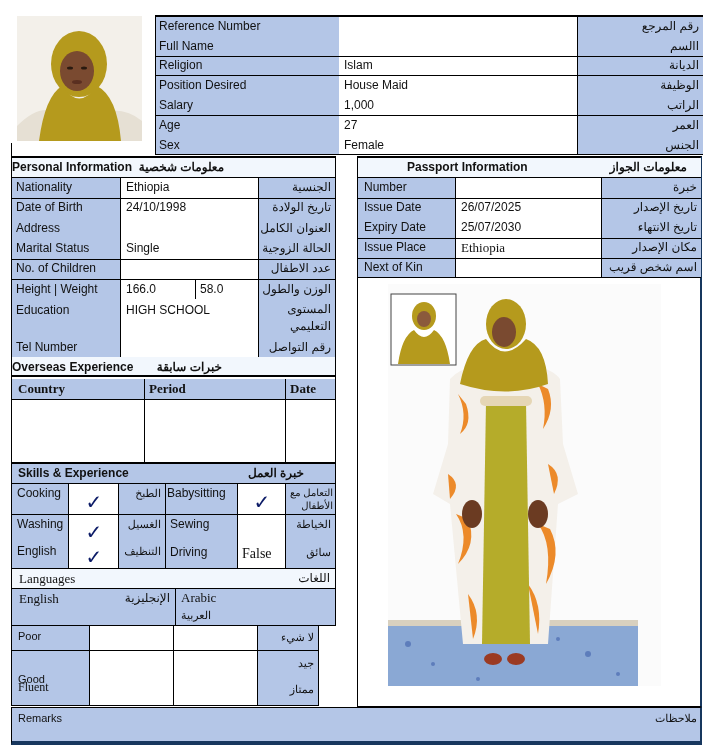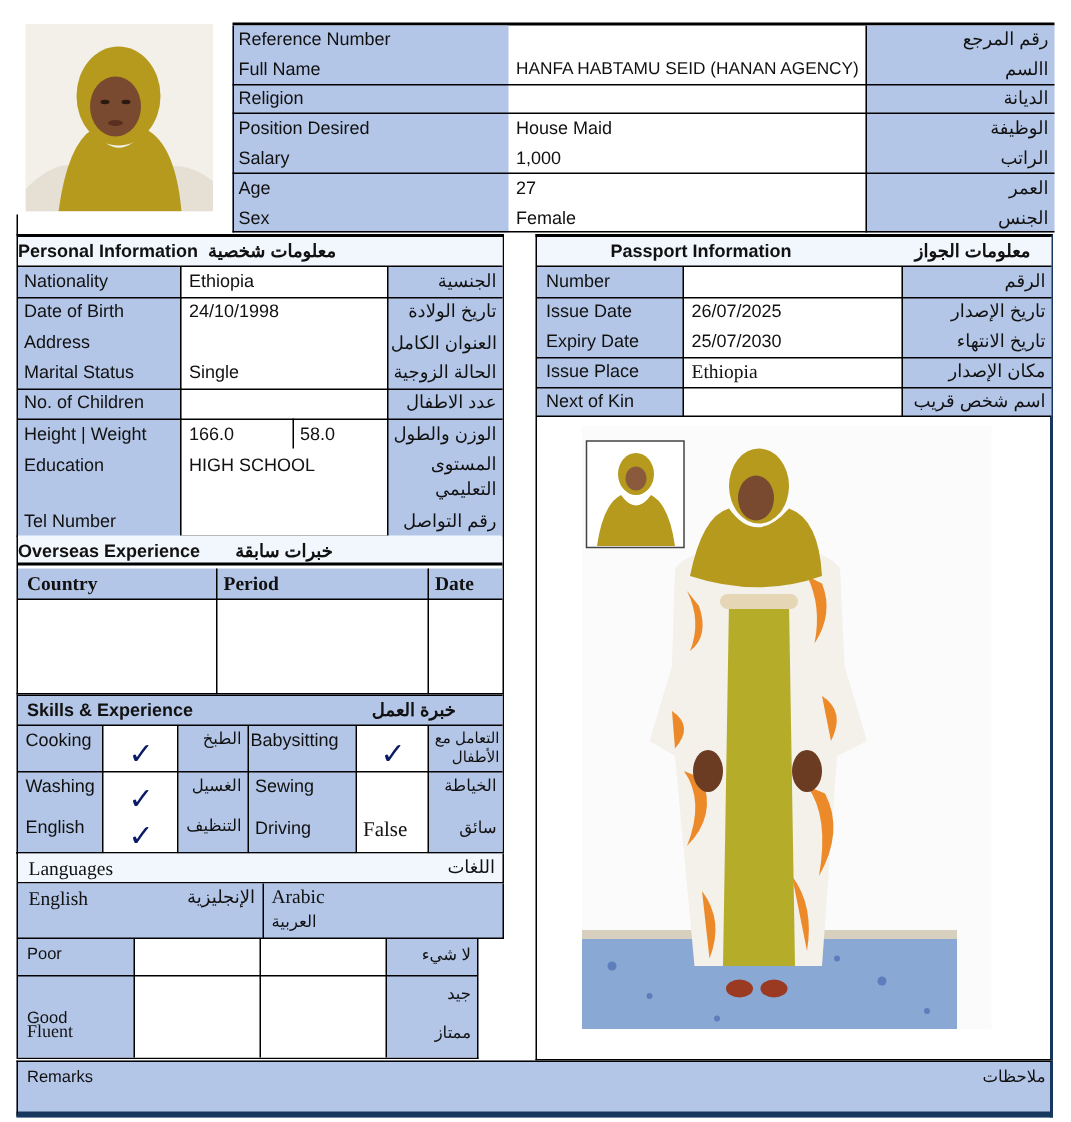--- a/index.html
+++ b/index.html
@@ -44,24 +44,24 @@
   <div class="abs bt" style="left:0;top:39px;width:548px"></div>
   <div class="abs bt" style="left:0;top:58px;width:548px"></div>
   <div class="abs bt" style="left:0;top:98px;width:548px"></div>
   <div class="abs bb" style="left:0;top:137px;width:548px"></div>
 
   <div class="cell" style="left:0;top:0;width:184px">Reference Number</div>
   <div class="cell" style="left:185px;top:0;width:236px"></div>
   <div class="cell ar" style="left:423px;top:0;width:125px">رقم المرجع</div>
 
   <div class="cell" style="left:0;top:20px;width:184px">Full Name</div>
-  <div class="cell" style="left:185px;top:20px;width:236px;font-size:11.5px">HANFA HABTAMU SEID (HANAN AGENCY)</div>
   <div class="cell ar" style="left:423px;top:20px;width:125px">االسم</div>
 
   <div class="cell" style="left:0;top:39px;width:184px">Religion</div>
+  <div class="cell" style="left:185px;top:39px;width:236px">Islam</div>
   <div class="cell ar" style="left:423px;top:39px;width:125px">الديانة</div>
 
   <div class="cell" style="left:0;top:59px;width:184px">Position Desired</div>
   <div class="cell" style="left:185px;top:59px;width:236px">House Maid</div>
   <div class="cell" style="left:0;top:79px;width:184px">Salary</div>
 
   <div class="cell ar" style="left:423px;top:59px;width:125px">الوظيفة</div>
   <div class="cell" style="left:185px;top:79px;width:236px">1,000</div>
   <div class="cell ar" style="left:423px;top:79px;width:125px">الراتب</div>
 
@@ -214,21 +214,21 @@
     <span class="abs" style="right:14px;top:0">معلومات الجواز</span>
   </div>
   <div class="abs blue br" style="left:0;top:20px;width:98px;height:100px"></div>
   <div class="abs blue bl" style="left:243px;top:20px;width:100px;height:100px"></div>
   <div class="abs bt" style="left:0;top:40px;width:343px"></div>
   <div class="abs bt" style="left:0;top:80px;width:343px"></div>
   <div class="abs bt" style="left:0;top:100px;width:343px"></div>
   <div class="abs bb" style="left:0;top:119px;width:343px"></div>
 
   <div class="cell" style="left:2px;top:20px;width:96px">Number</div>
-  <div class="cell ar" style="left:244px;top:20px;width:99px">الرقم</div>
+  <div class="cell ar" style="left:244px;top:20px;width:99px">خبرة</div>
 
   <div class="cell" style="left:2px;top:40px;width:96px">Issue Date</div>
   <div class="cell c" style="left:99px;top:40px;width:144px">26/07/2025</div>
   <div class="cell ar" style="left:244px;top:40px;width:99px">تاريخ الإصدار</div>
 
   <div class="cell" style="left:2px;top:60px;width:96px">Expiry Date</div>
   <div class="cell c" style="left:99px;top:60px;width:144px">25/07/2030</div>
   <div class="cell ar" style="left:244px;top:60px;width:99px">تاريخ الانتهاء</div>
 
   <div class="cell" style="left:2px;top:80px;width:96px">Issue Place</div>

